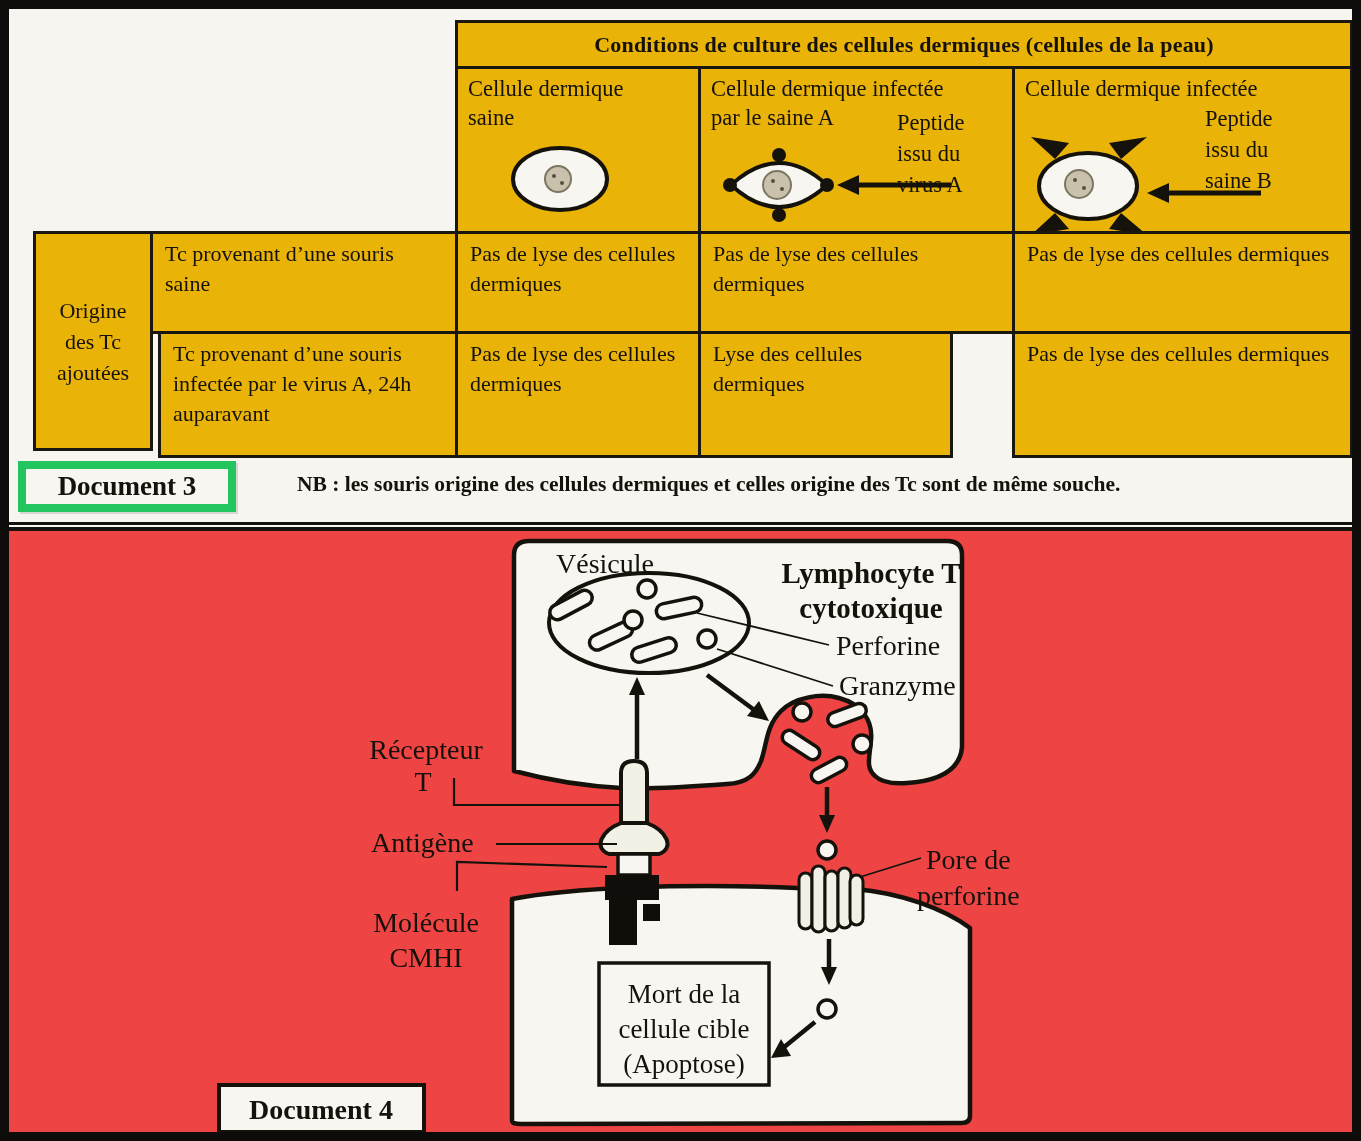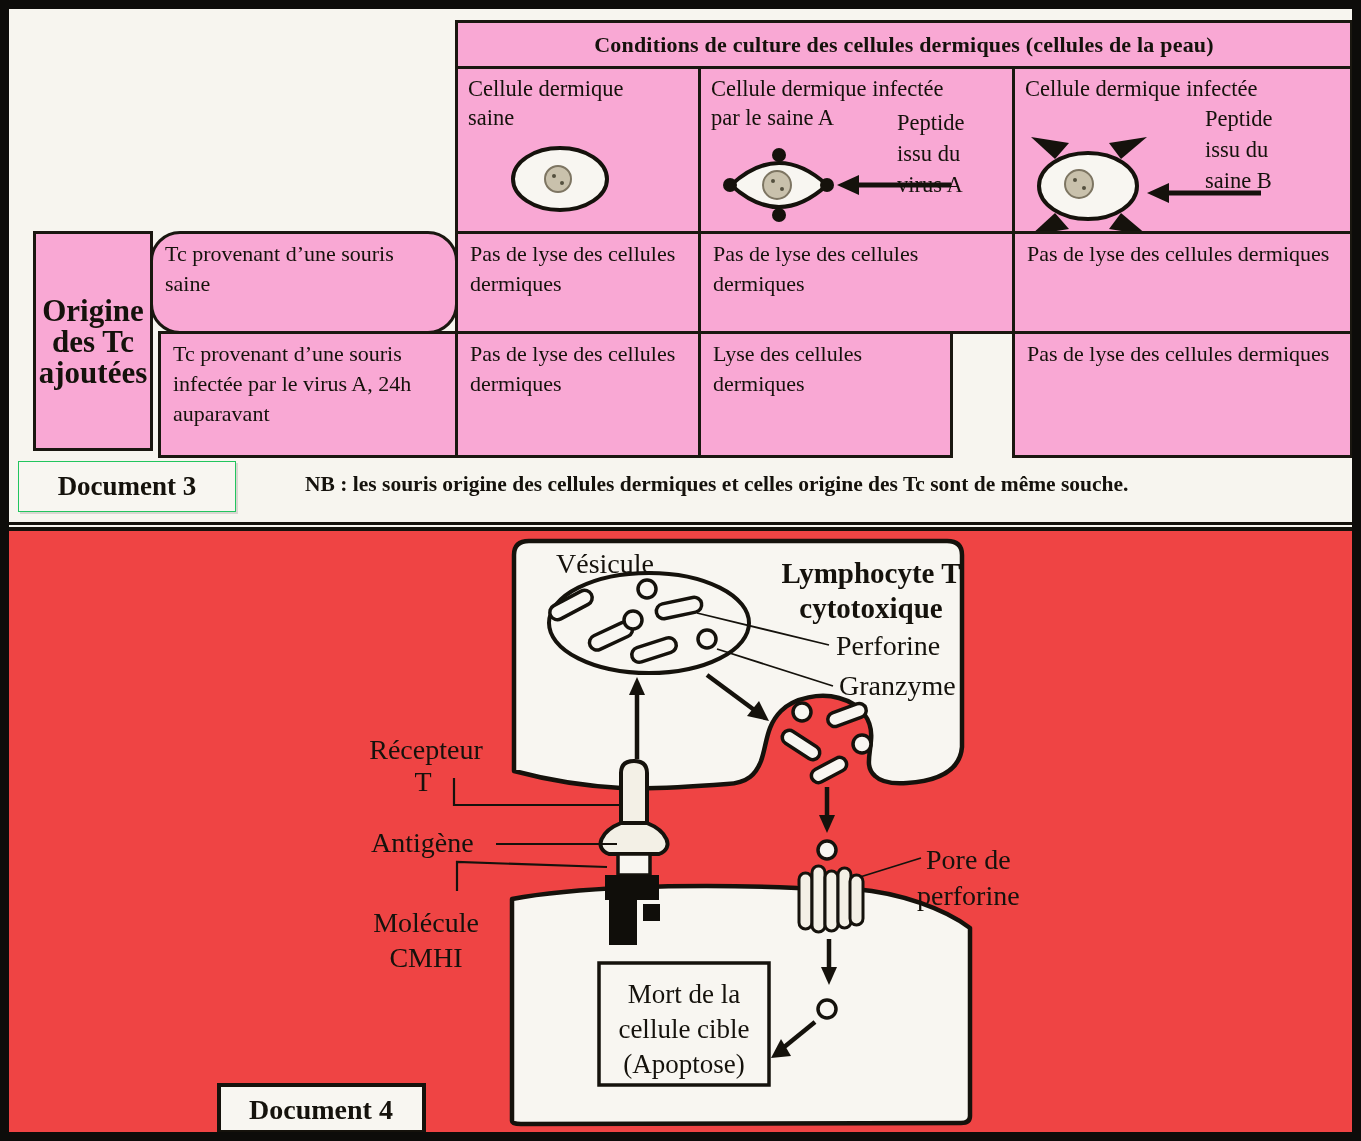--- a/index.html
+++ b/index.html
@@ -7,26 +7,26 @@
     position:relative; box-sizing:border-box;
     width:1361px; height:1141px;
     background:#f7f5ef;
     border:9px solid #0d0c0a;
     font-family:"Liberation Serif","DejaVu Serif",serif;
     color:#15120c; overflow:hidden;
   }
   
   .doc3{position:relative; width:1343px; height:513px; border-bottom:3px solid #15120c; background:#f7f5ef;}
   .abs{position:absolute; box-sizing:border-box;}
-  .cellbox{border:3px solid #1a1710; background:#f9a8d4;}
+  .cellbox{border:3px solid #1a1710; background:#eab308;}
   .tbl-title{display:flex;align-items:center;justify-content:center;font-weight:bold;font-size:22px;letter-spacing:.2px;}
   .colh{font-size:22.5px; line-height:29px; padding:5px 17px 0 10px;}
-  .stub{display:flex;align-items:center;justify-content:center;text-align:center;font-weight:bold;font-size:31px;line-height:31px;padding:0 8px;}
+  .stub{display:flex;align-items:center;justify-content:center;text-align:center;font-weight:normal;font-size:22px;line-height:31px;padding:0 8px;}
   .rlabel,.dcell{font-size:22px;line-height:30px;padding:5px 12px 0 12px;}
-  .doc-label{display:flex;align-items:center;justify-content:center;font-weight:bold;font-size:27px;border:1px solid #22c55e;background:#f8f6f1;box-shadow:2px 2px 0 #15120c22;}
+  .doc-label{display:flex;align-items:center;justify-content:center;font-weight:bold;font-size:27px;border:8px solid #22c55e;background:#f8f6f1;box-shadow:2px 2px 0 #15120c22;}
   .nb{font-weight:bold;font-size:21.5px;}
   .pep{position:absolute;font-size:22.5px;line-height:31px;}
   
   .doc4{position:relative; width:1343px; height:603px; border-top:4px solid #15120c; margin-top:2px; background:#ef4444;}
   svg text{font-family:"Liberation Serif","DejaVu Serif",serif; fill:#15120c;}
   .dia-label{font-size:28px;}
   .dia-label-b{font-size:29px;font-weight:bold;}
 </style>
 </head>
 <body>
@@ -86,33 +86,33 @@
       </svg>
       <div class="pep" style="left:190px;top:34px;">
         <div>Peptide</div>
         <div>issu du</div>
         <div>saine B</div>
       </div>
     </div>
 
     <div class="abs cellbox stub" style="left:24px;top:222px;width:120px;height:220px;">Origine des Tc ajoutées</div>
 
-    <div class="abs cellbox rlabel" style="left:141px;top:222px;width:308px;height:103px;border-radius:30px;">Tc provenant d’une souris saine</div>
+    <div class="abs cellbox rlabel" style="left:141px;top:222px;width:308px;height:103px;">Tc provenant d’une souris saine</div>
     <div class="abs cellbox rlabel" style="left:141px;top:322px;width:308px;height:127px;margin-left:8px;">Tc provenant d’une souris infectée par le virus A, 24h auparavant</div>
 
     <div class="abs cellbox dcell" style="left:446px;top:222px;width:246px;height:103px;">Pas de lyse des cellules dermiques</div>
     <div class="abs cellbox dcell" style="left:689px;top:222px;width:317px;height:103px;">Pas de lyse des cellules dermiques</div>
     <div class="abs cellbox dcell" style="left:1003px;top:222px;width:341px;height:103px;">Pas de lyse des cellules dermiques</div>
 
     <div class="abs cellbox dcell" style="left:446px;top:322px;width:246px;height:127px;">Pas de lyse des cellules dermiques</div>
     <div class="abs cellbox dcell" style="left:689px;top:322px;width:255px;height:127px;">Lyse des cellules dermiques</div>
     <div class="abs cellbox dcell" style="left:1003px;top:322px;width:341px;height:127px;">Pas de lyse des cellules dermiques</div>
 
     <div class="abs doc-label" style="left:9px;top:452px;width:218px;height:51px;">Document 3</div>
-    <div class="abs nb" style="left:296px;top:463px;width:1050px;">NB : les souris origine des cellules dermiques et celles origine des Tc sont de même souche.</div>
+    <div class="abs nb" style="left:288px;top:463px;width:1050px;">NB : les souris origine des cellules dermiques et celles origine des Tc sont de même souche.</div>
   </div>
 
   <div class="doc4">
     <svg width="1343" height="603" viewBox="0 0 1343 603">
 
       <path d="M 505 24 Q 505 10 520 10 L 938 10 Q 953 10 953 24 L 953 216
                C 951 240 928 250 898 252 C 884 253 873 252 866 245
                C 856 236 861 225 862 209 C 864 189 852 173 830 167
                C 812 162 786 166 772 180 C 757 195 758 213 752 230
                C 747 243 739 252 718 253

